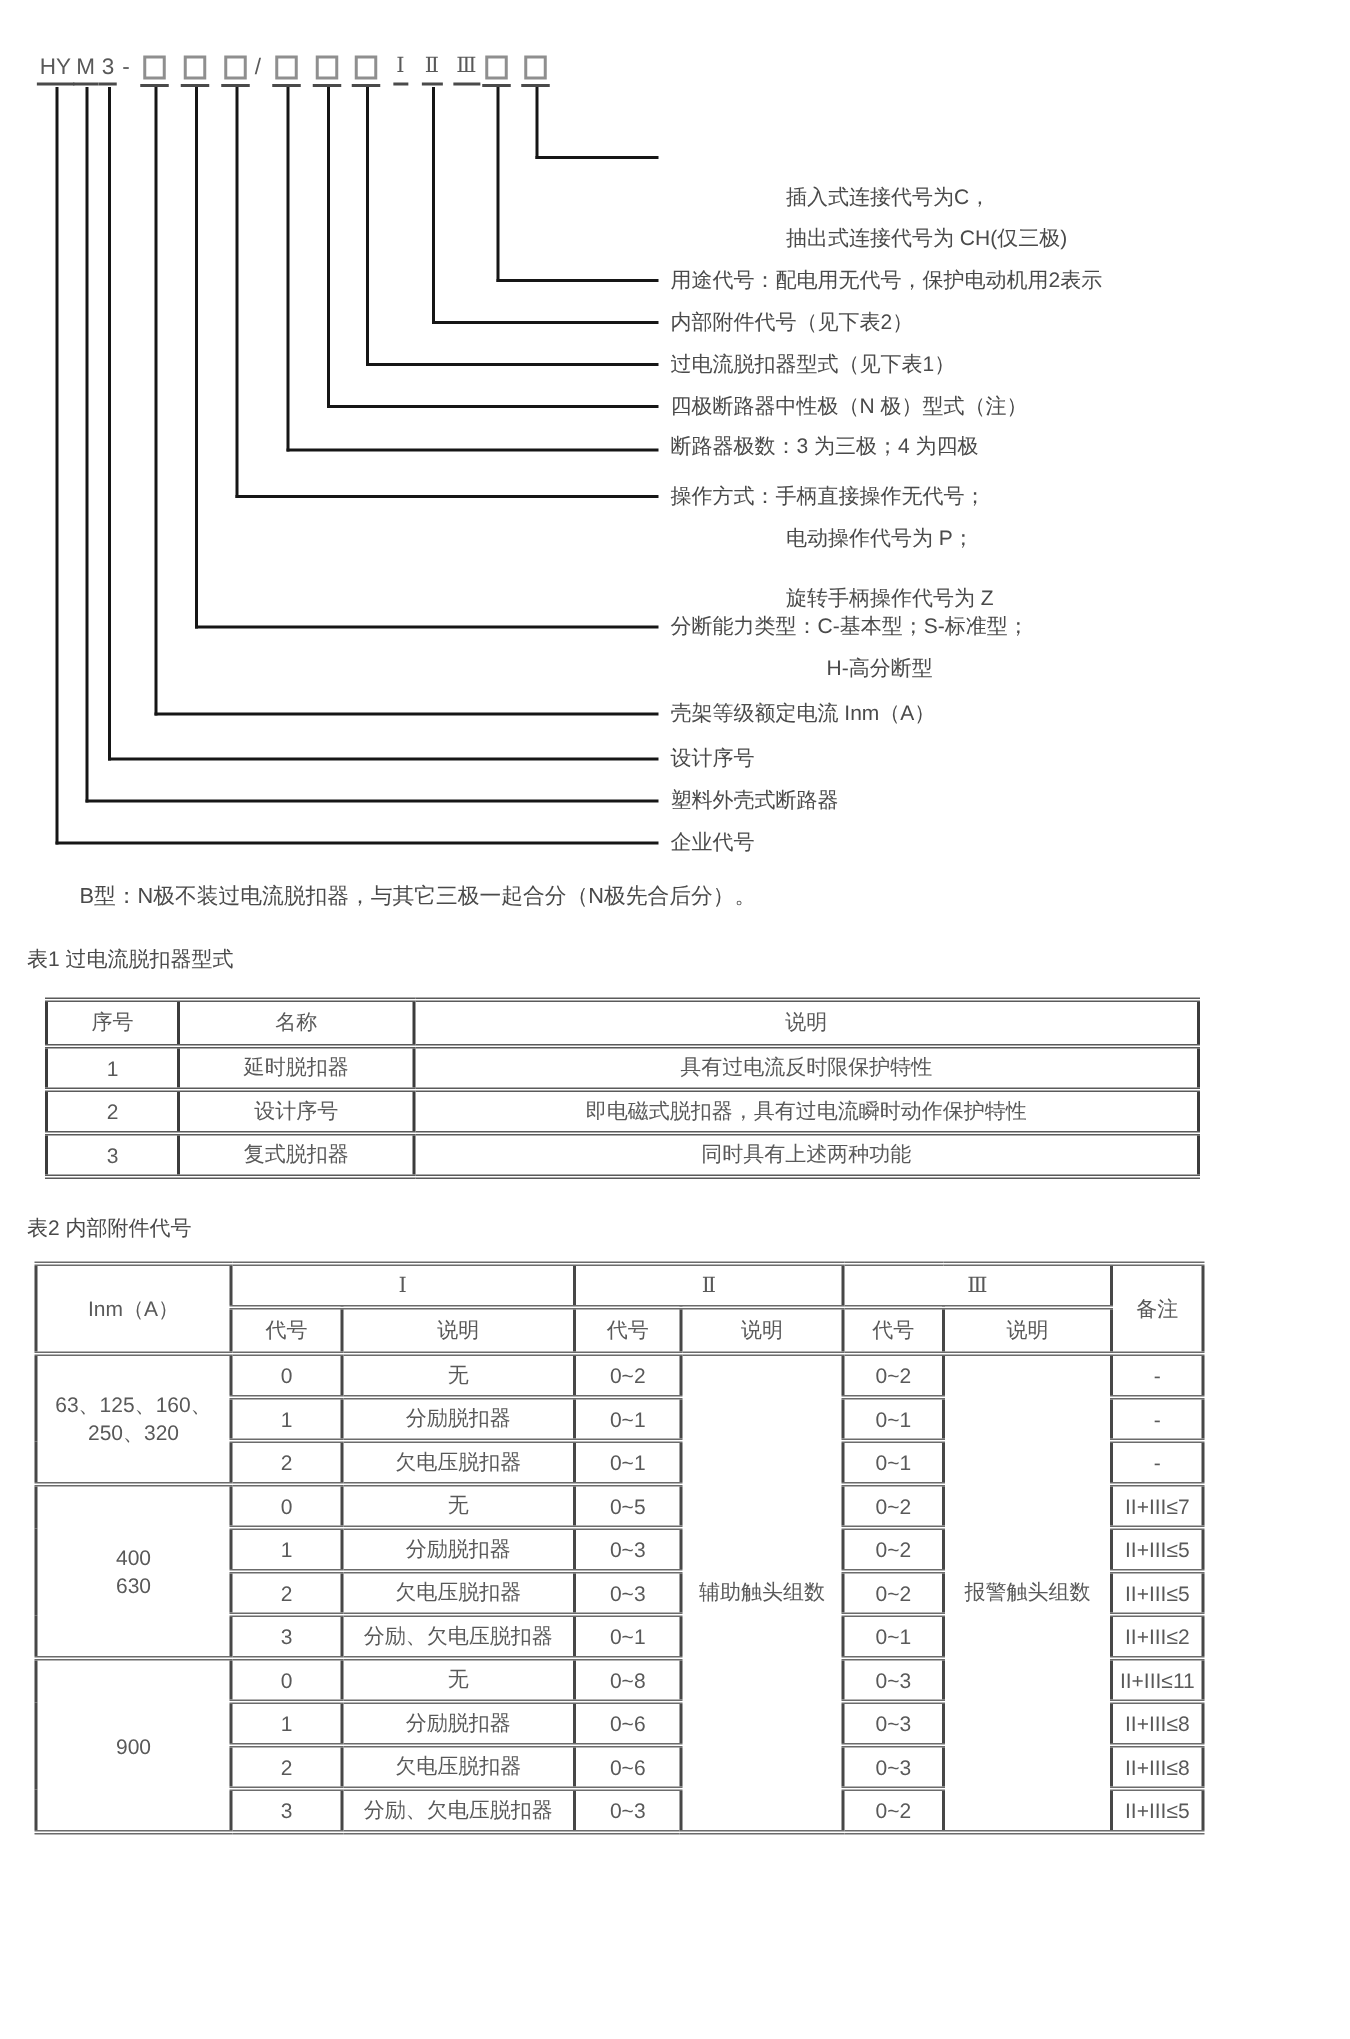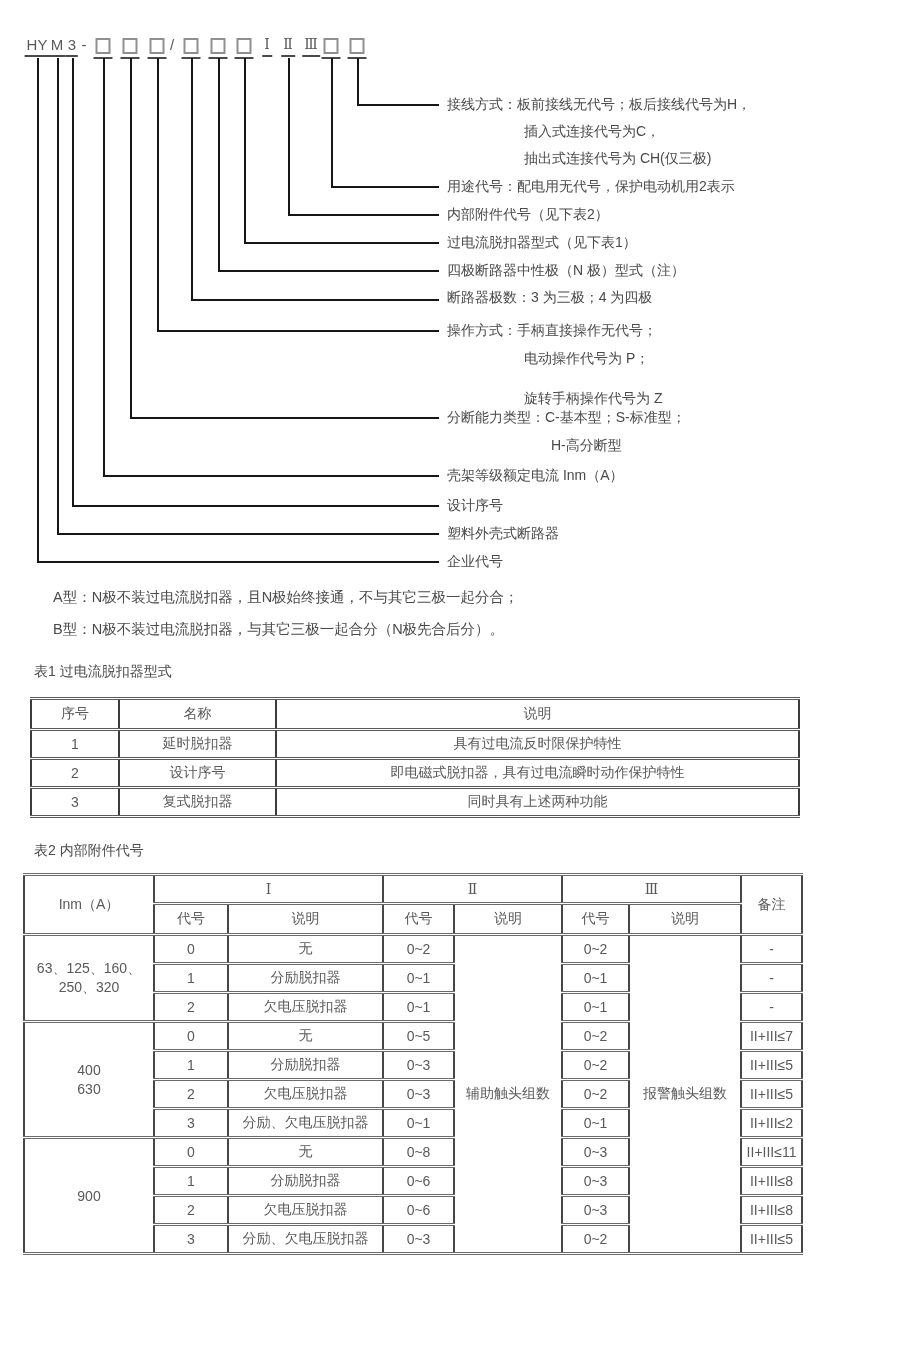--- a/index.html
+++ b/index.html
@@ -25,21 +25,21 @@
   }
   .conn{position:absolute;border-left:2px solid #161616;border-bottom:2px solid #161616;}
   .ct{position:absolute;font-size:14px;line-height:20px;white-space:nowrap;color:#4a4a4a;}
 
   
   .note{margin:10px 0 0 25px;font-size:14.5px;}
   .note p{margin:0 0 13px 0;}
   .note p.indent{margin-left:28px;}
 
   
-  .tcaption{margin:24px 0 13px 34px;font-size:14px;color:#4a4a4a;}
+  .tcaption{margin:24px 0 13px 18px;font-size:14px;color:#4a4a4a;}
 
   
   table{border-collapse:collapse;table-layout:fixed;}
   th,td{
     font-weight:normal;text-align:center;vertical-align:middle;
     font-size:14px;color:#595959;padding:0 3px;
     border-top:3px double #5a5a5a;border-bottom:3px double #5a5a5a;
     border-left:2px solid #3c3c3c;border-right:2px solid #3c3c3c;
   }
   .t1{margin-left:30px;width:768px;margin-top:16px;}
@@ -81,41 +81,39 @@
     <div class="conn" style="left:244px;top:58px;width:193px;height:184px"></div>
     <div class="conn" style="left:218px;top:58px;width:219px;height:212px"></div>
     <div class="conn" style="left:191px;top:58px;width:246px;height:241px"></div>
     <div class="conn" style="left:157px;top:58px;width:280px;height:272px"></div>
     <div class="conn" style="left:130px;top:58px;width:307px;height:359px"></div>
     <div class="conn" style="left:103px;top:58px;width:334px;height:417px"></div>
     <div class="conn" style="left:72px;top:58px;width:365px;height:447px"></div>
     <div class="conn" style="left:57px;top:58px;width:380px;height:475px"></div>
     <div class="conn" style="left:37px;top:58px;width:400px;height:503px"></div>
 
-    <span class="ct" style="left:447px;top:94px">接线方式：板前接线无代号；板后接线代号为H，</span>
     <span class="ct" style="left:524px;top:121px">插入式连接代号为C，</span>
     <span class="ct" style="left:524px;top:148px">抽出式连接代号为 CH(仅三极)</span>
     <span class="ct" style="left:447px;top:176px">用途代号：配电用无代号，保护电动机用2表示</span>
     <span class="ct" style="left:447px;top:204px">内部附件代号（见下表2）</span>
     <span class="ct" style="left:447px;top:232px">过电流脱扣器型式（见下表1）</span>
     <span class="ct" style="left:447px;top:260px">四极断路器中性极（N 极）型式（注）</span>
     <span class="ct" style="left:447px;top:287px">断路器极数：3 为三极；4 为四极</span>
     <span class="ct" style="left:447px;top:320px">操作方式：手柄直接操作无代号；</span>
     <span class="ct" style="left:524px;top:348px">电动操作代号为 P；</span>
     <span class="ct" style="left:524px;top:388px">旋转手柄操作代号为 Z</span>
     <span class="ct" style="left:447px;top:407px">分断能力类型：C-基本型；S-标准型；</span>
     <span class="ct" style="left:551px;top:435px">H-高分断型</span>
     <span class="ct" style="left:447px;top:465px">壳架等级额定电流 Inm（A）</span>
     <span class="ct" style="left:447px;top:495px">设计序号</span>
     <span class="ct" style="left:447px;top:523px">塑料外壳式断路器</span>
     <span class="ct" style="left:447px;top:551px">企业代号</span>
   </div>
 
   <div class="note">
-    <p class="indent">A型：N极不装过电流脱扣器，且N极始终接通，不与其它三极一起分合；</p>
     <p class="indent">B型：N极不装过电流脱扣器，与其它三极一起合分（N极先合后分）。</p>
   </div>
 
   <div class="tcaption">表1 过电流脱扣器型式</div>
   <table class="t1">
     <colgroup>
         <col style="width:88px">
         <col style="width:157px">
         <col style="width:523px">
       </colgroup>

